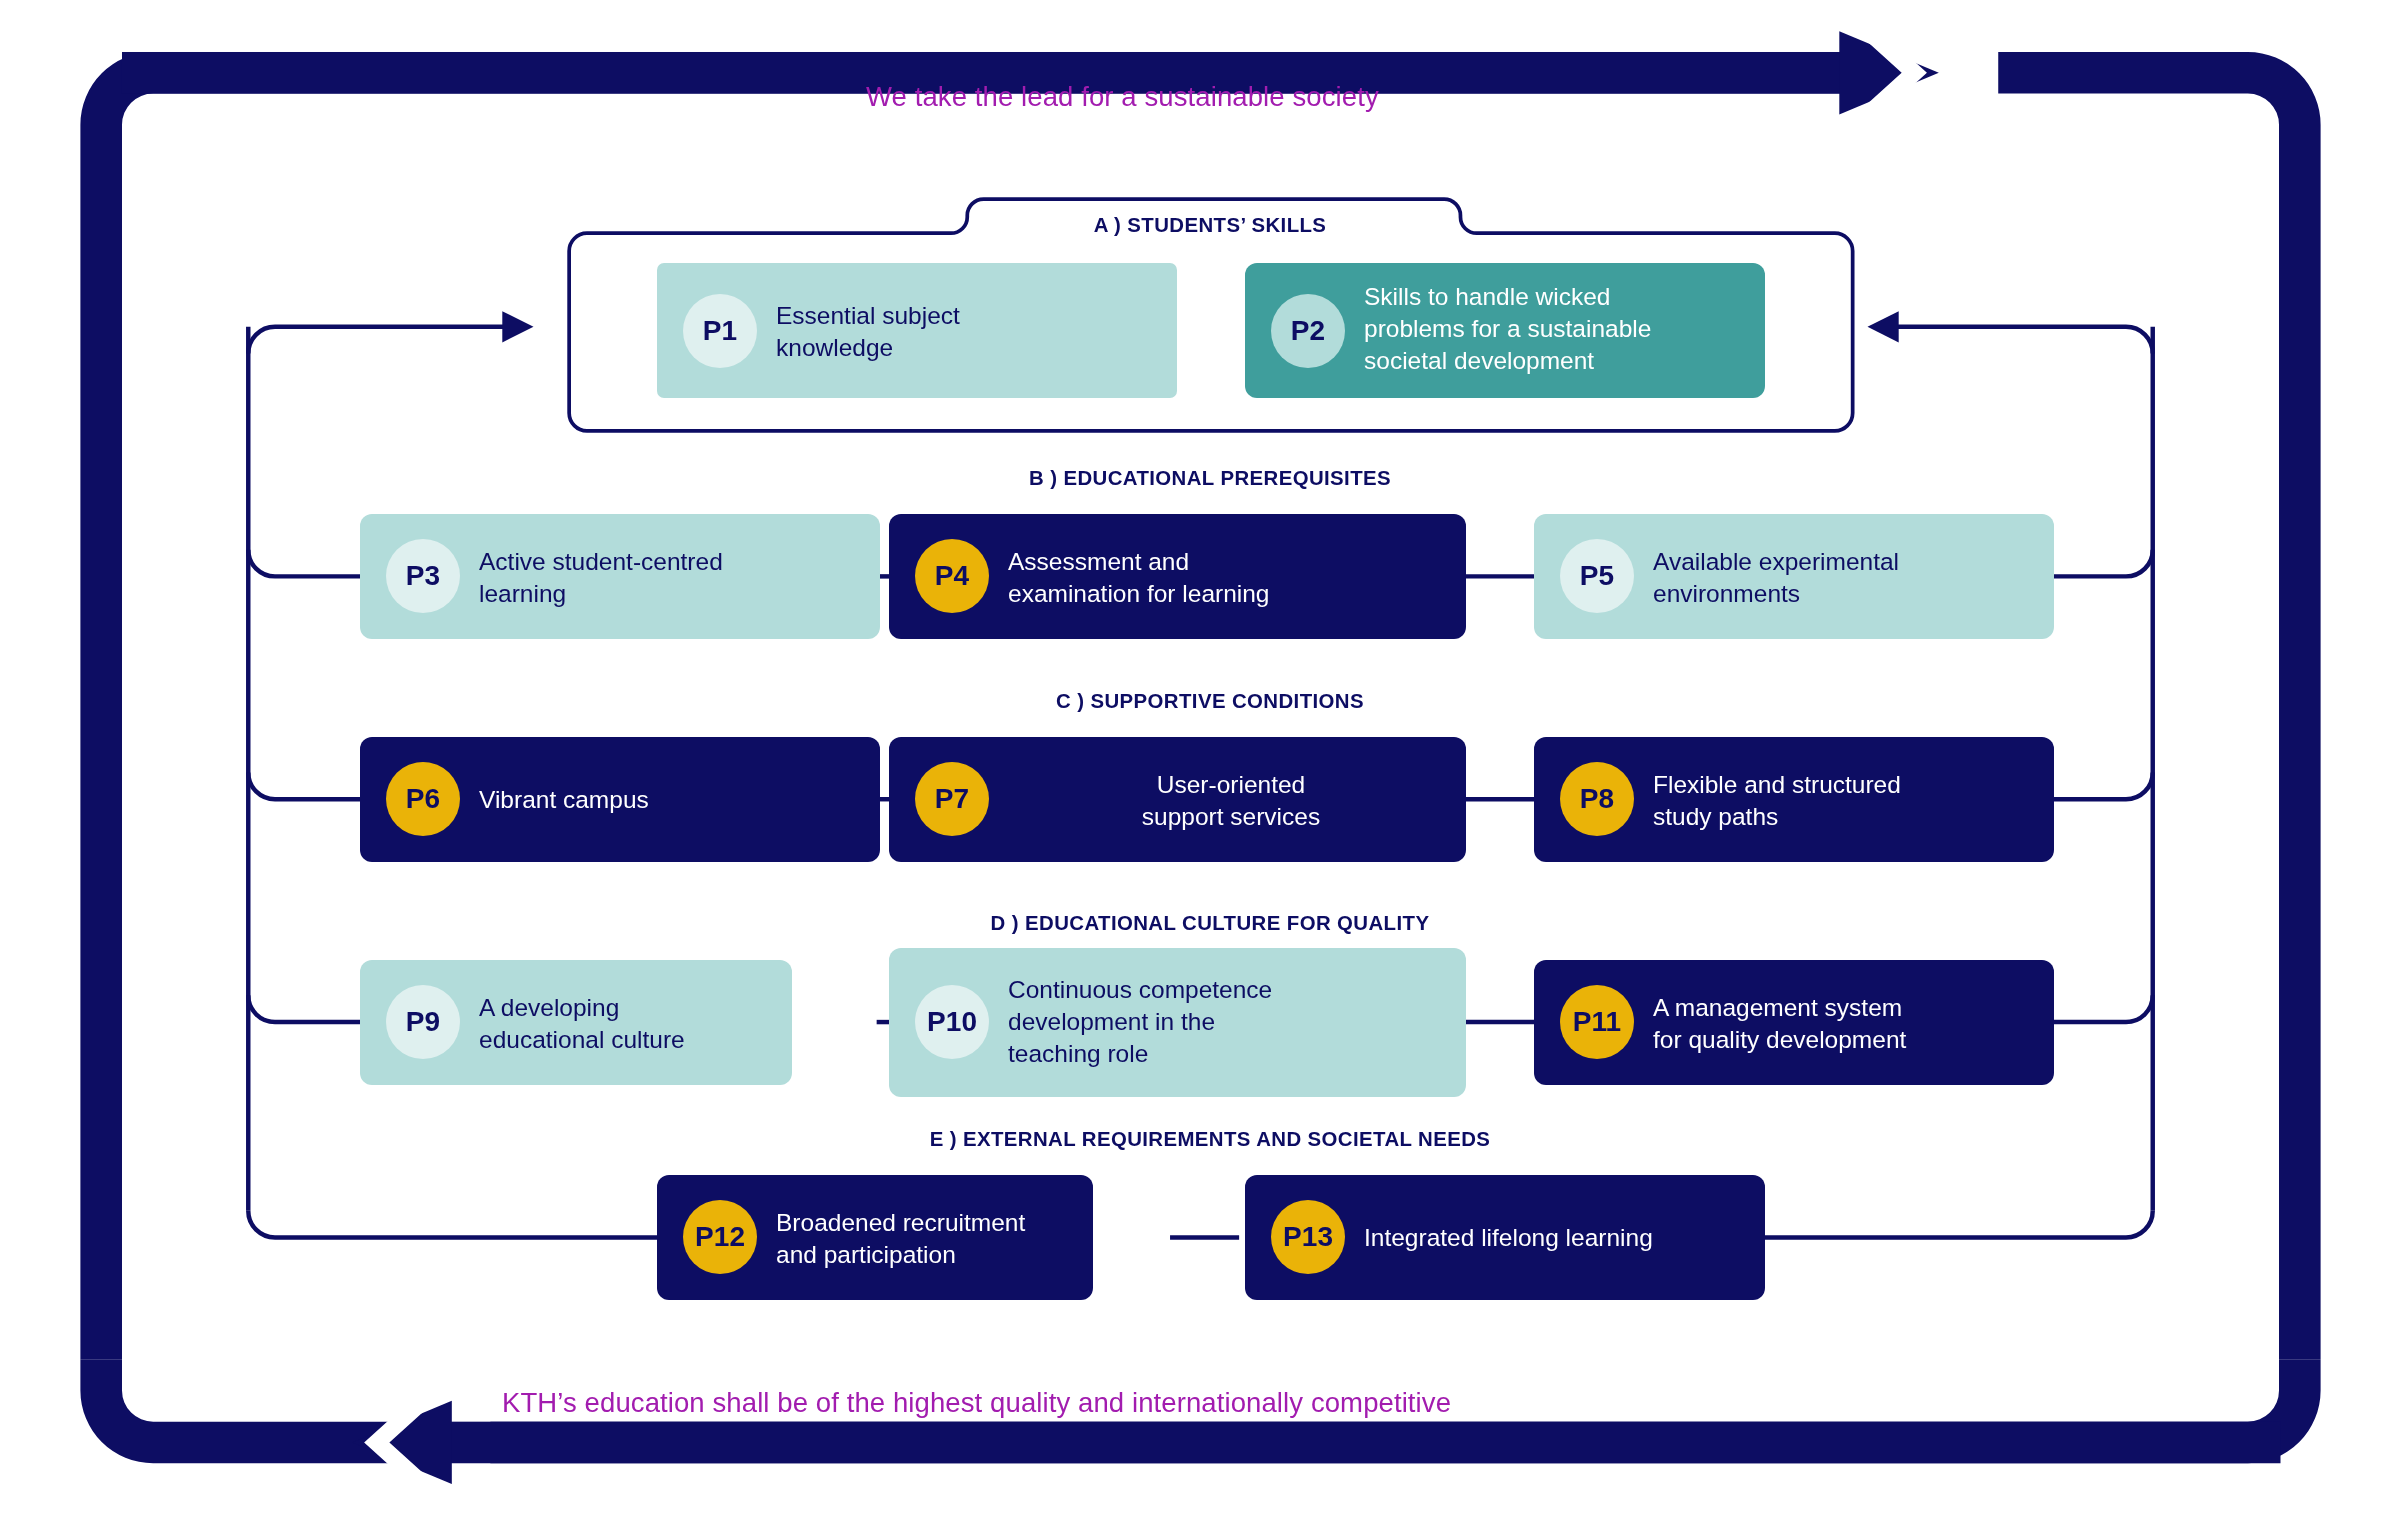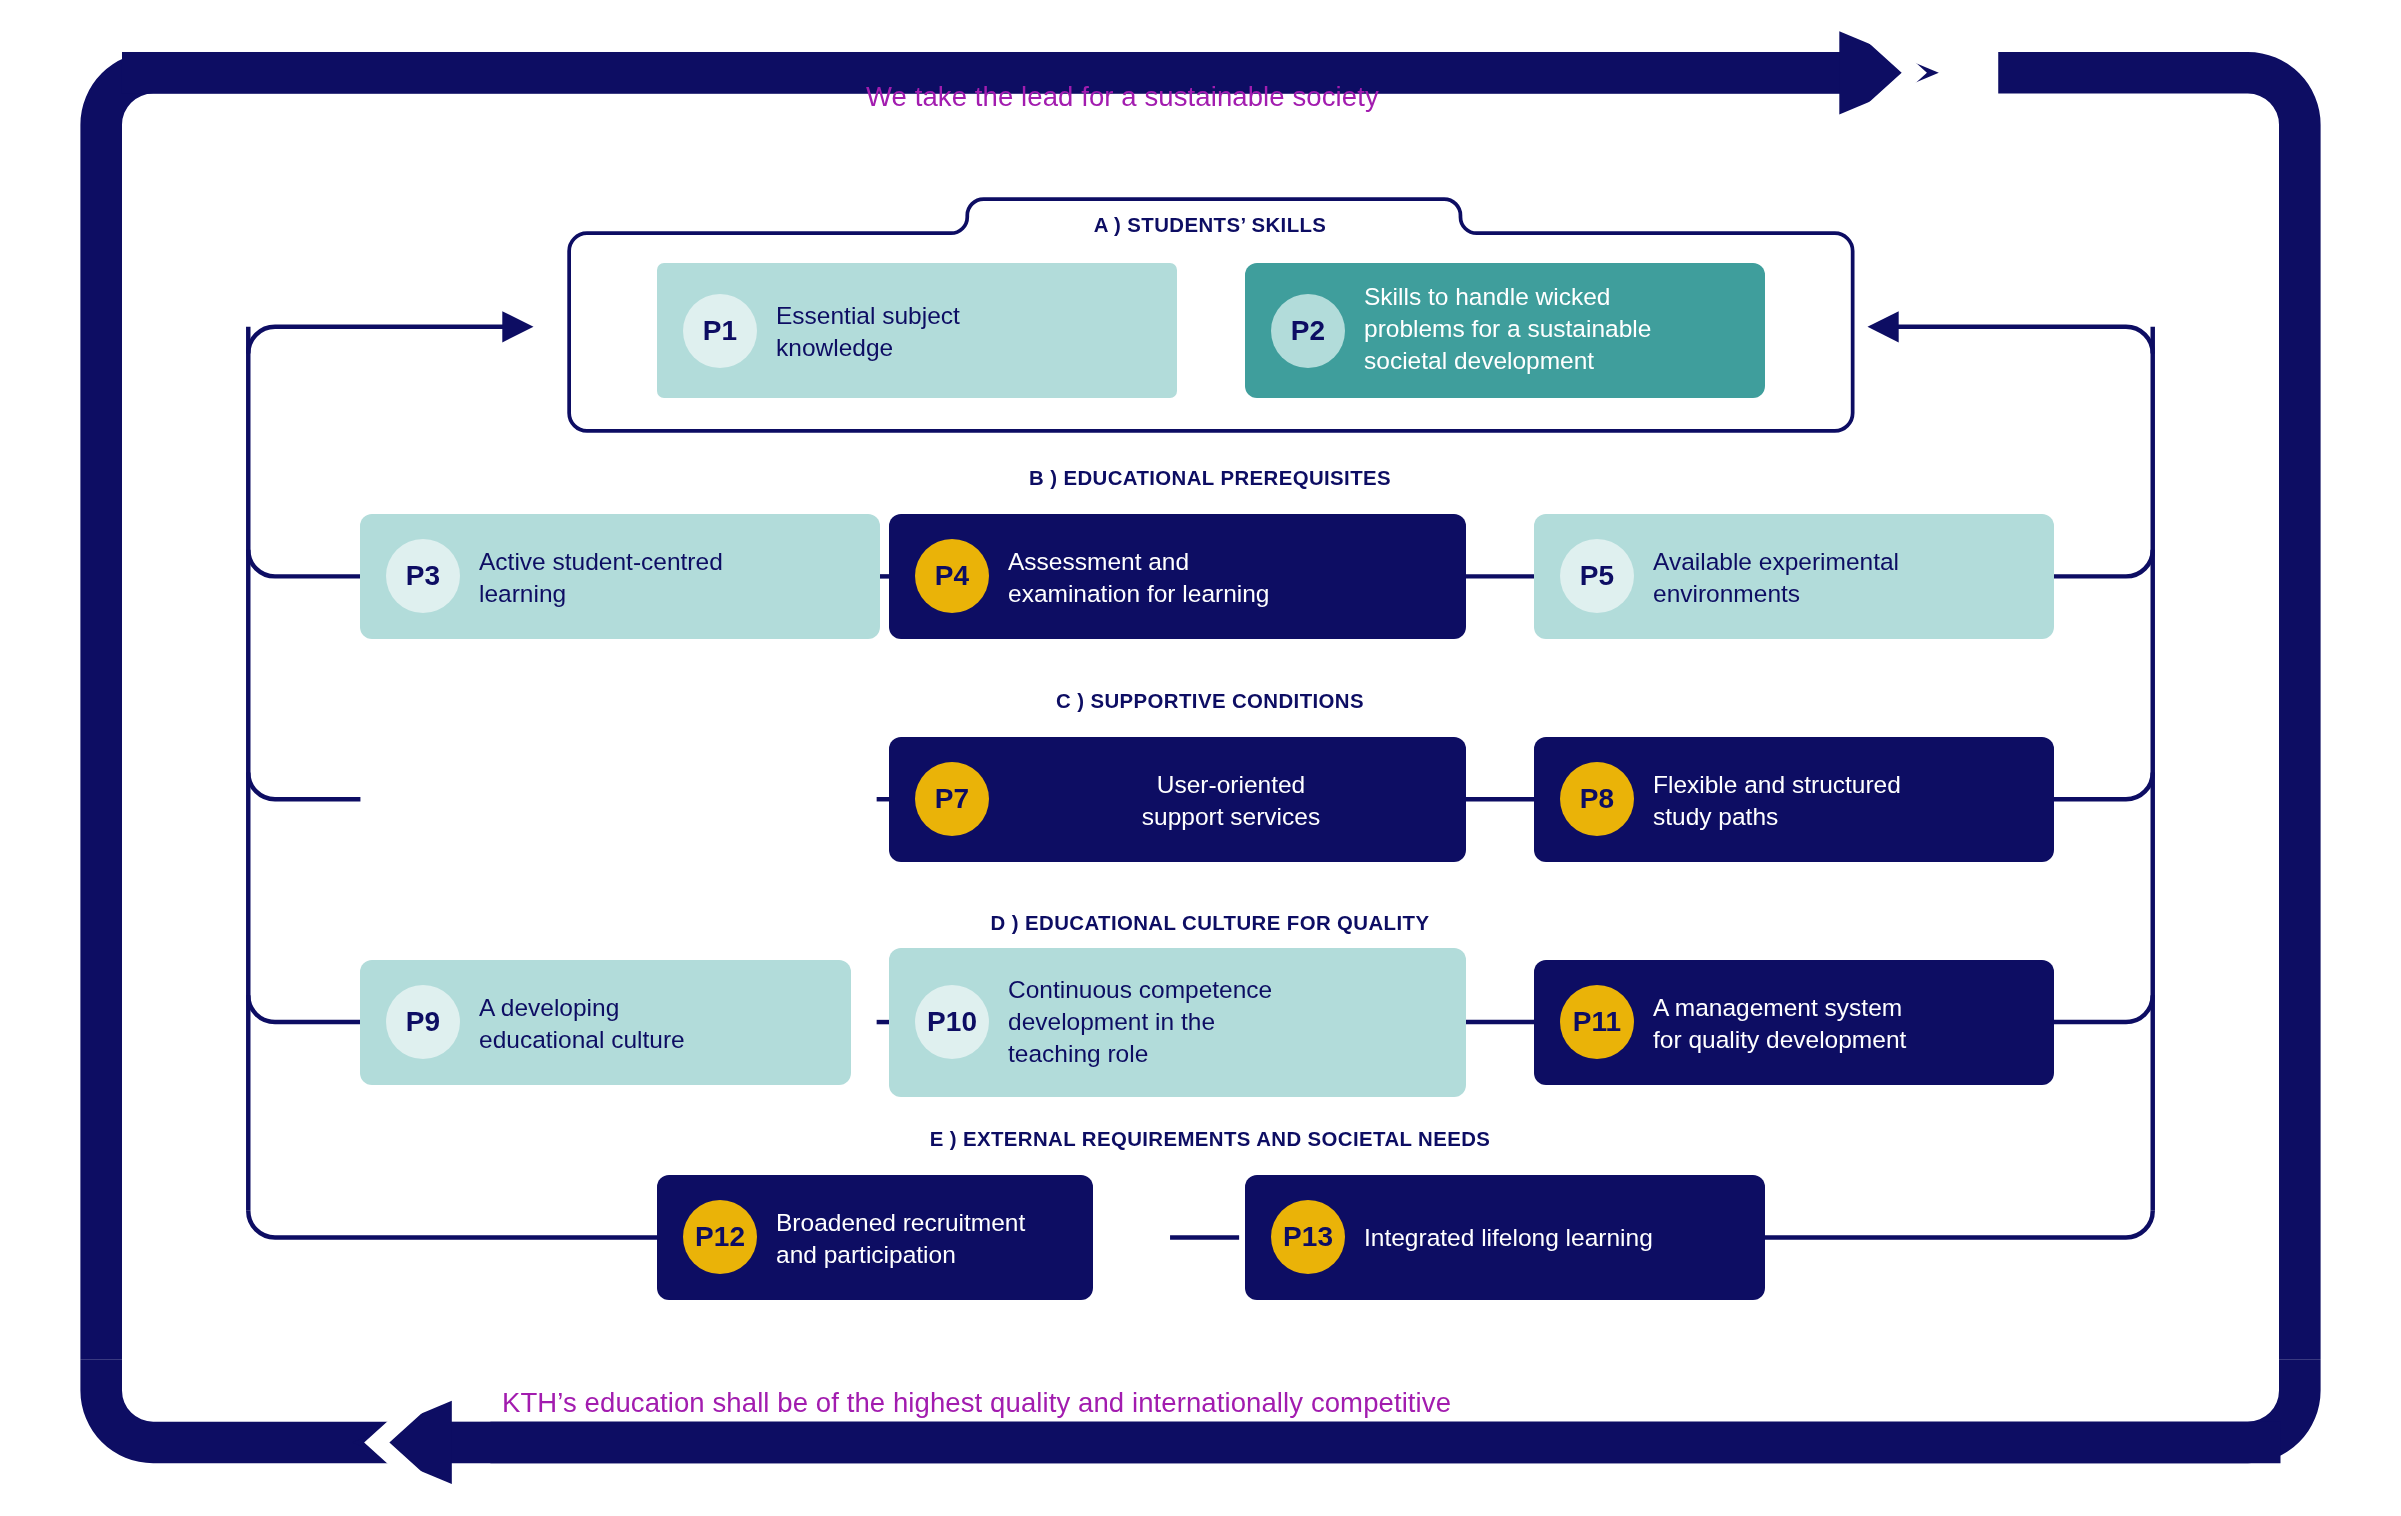--- a/index.html
+++ b/index.html
@@ -247,34 +247,38 @@
     <div class="card-label txt-white" style="left:119px; top:32px; width:446px;">Assessment and
 examination for learning</div>
   </div>
 
   <div class="card fill-lightteal" style="left:1534px; top:514px; width:520px; height:125px;">
     <div class="badge badge-pale" style="left:26px; top:25px; width:74px; height:74px;">P5</div>
     <div class="card-label txt-navy" style="left:119px; top:32px; width:394px;">Available experimental
 environments</div>
   </div>
 
+  <div class="card fill-navy" style="left:360px; top:737px; width:520px; height:125px;">
+    <div class="badge badge-peri" style="left:26px; top:25px; width:74px; height:74px;">P6</div>
+    <div class="card-label txt-white" style="left:119px; top:47px; width:386px;">Vibrant campus</div>
+  </div>
 
   <div class="card fill-navy" style="left:889px; top:737px; width:577px; height:125px;">
     <div class="badge badge-peri" style="left:26px; top:25px; width:74px; height:74px;">P7</div>
     <div class="card-label txt-white" style="left:119px; top:32px; width:446px;text-align:center;">User-oriented
 support services</div>
   </div>
 
   <div class="card fill-navy" style="left:1534px; top:737px; width:520px; height:125px;">
     <div class="badge badge-peri" style="left:26px; top:25px; width:74px; height:74px;">P8</div>
     <div class="card-label txt-white" style="left:119px; top:32px; width:394px;">Flexible and structured
 study paths</div>
   </div>
 
-  <div class="card fill-lightteal" style="left:360px; top:960px; width:491px; height:125px;padding-left:12px;">
+  <div class="card fill-lightteal" style="left:360px; top:960px; width:432px; height:125px;padding-left:12px;">
     <div class="badge badge-pale" style="left:26px; top:25px; width:74px; height:74px;">P9</div>
     <div class="card-label txt-navy" style="left:119px; top:32px; width:386px;">A developing
 educational culture</div>
   </div>
 
   <div class="card fill-lightteal" style="left:889px; top:948px; width:577px; height:149px;">
     <div class="badge badge-pale" style="left:26px; top:37px; width:74px; height:74px;">P10</div>
     <div class="card-label txt-navy" style="left:119px; top:26px; width:446px;">Continuous competence
 development in the
 teaching role</div>

